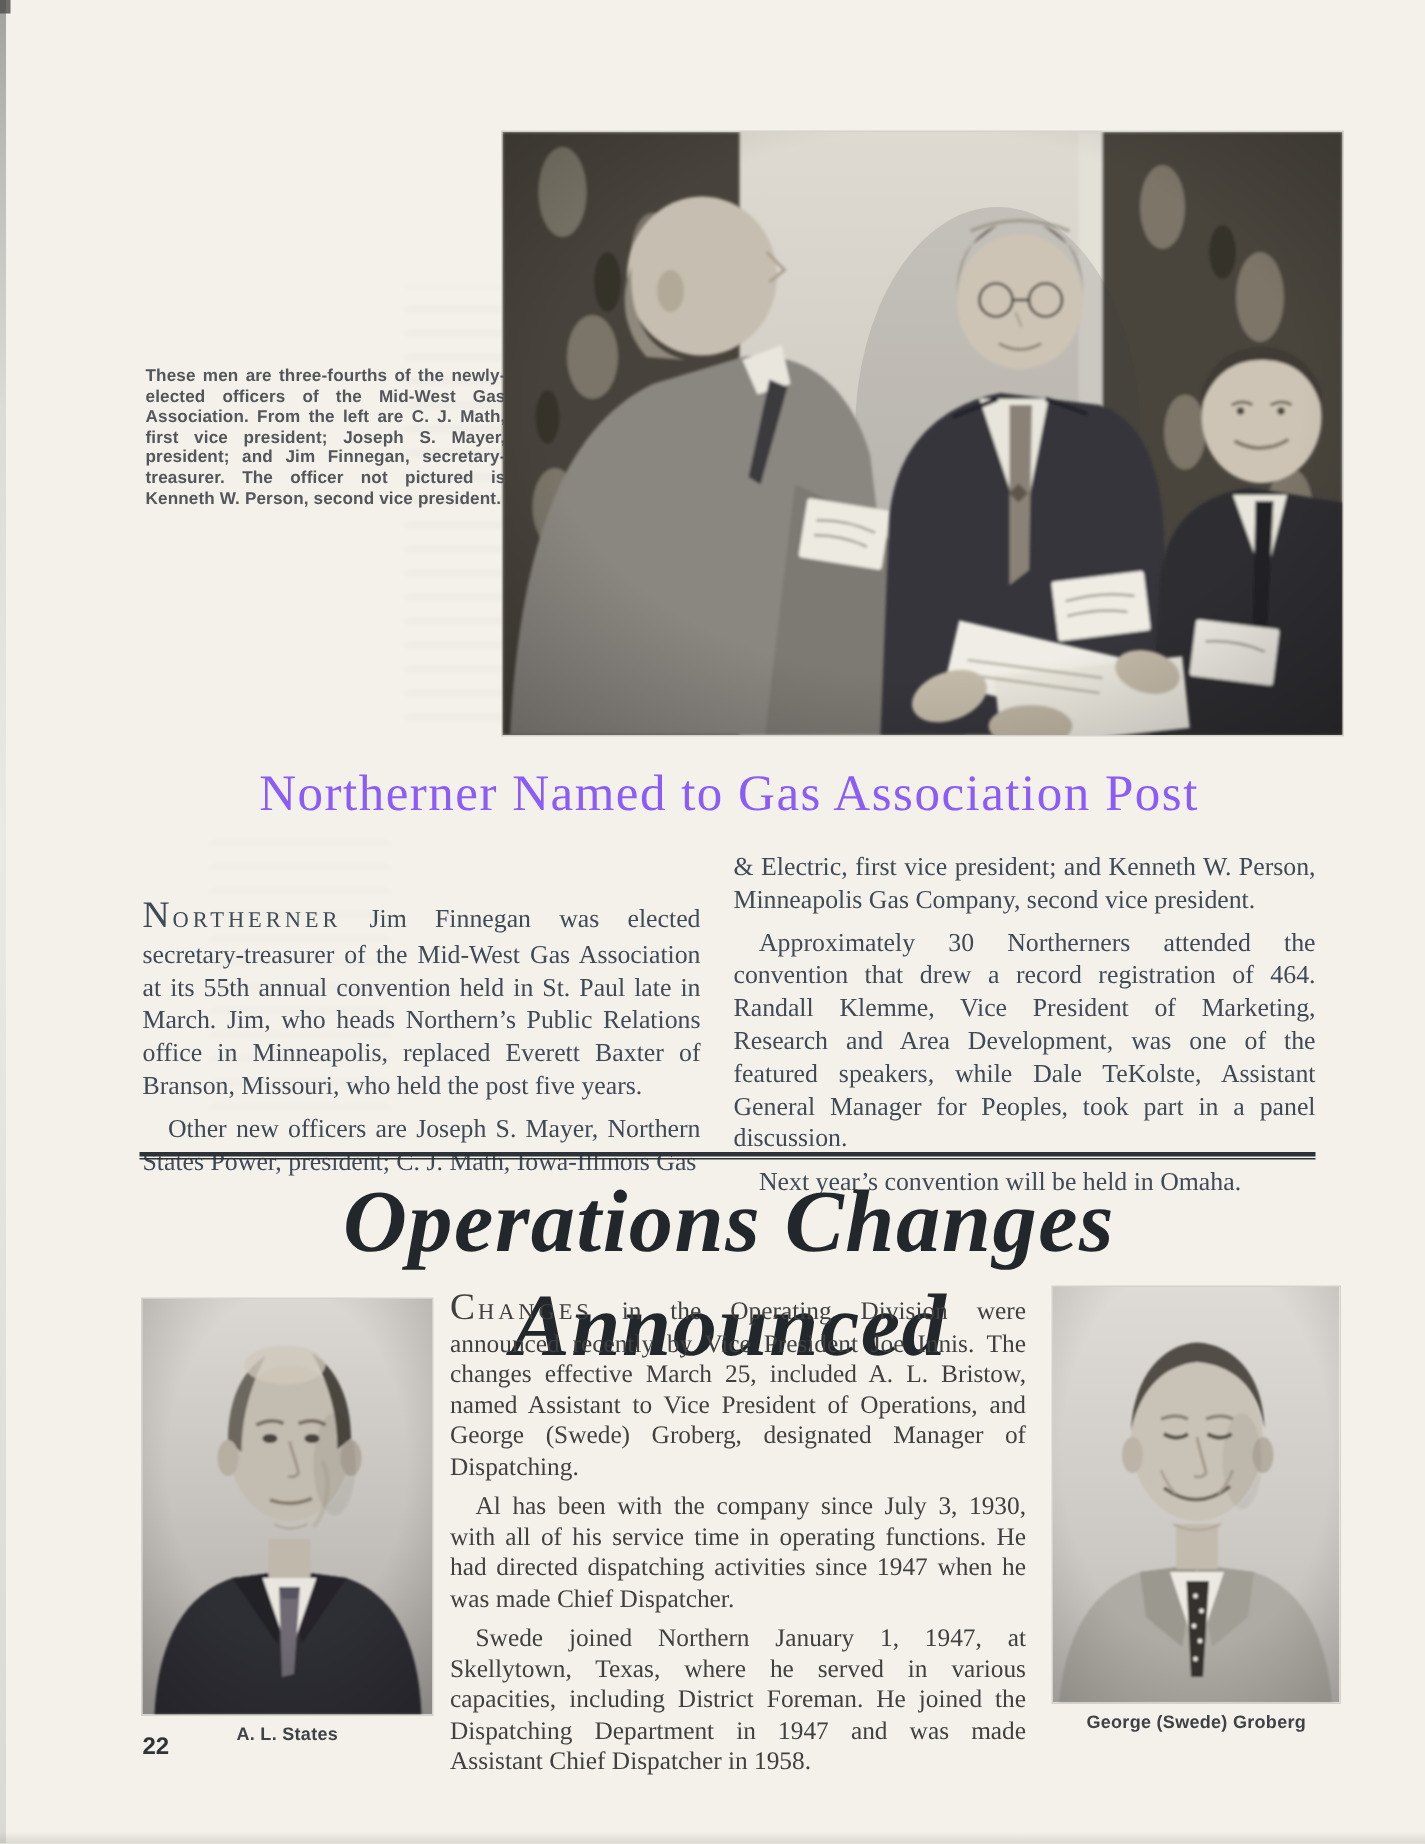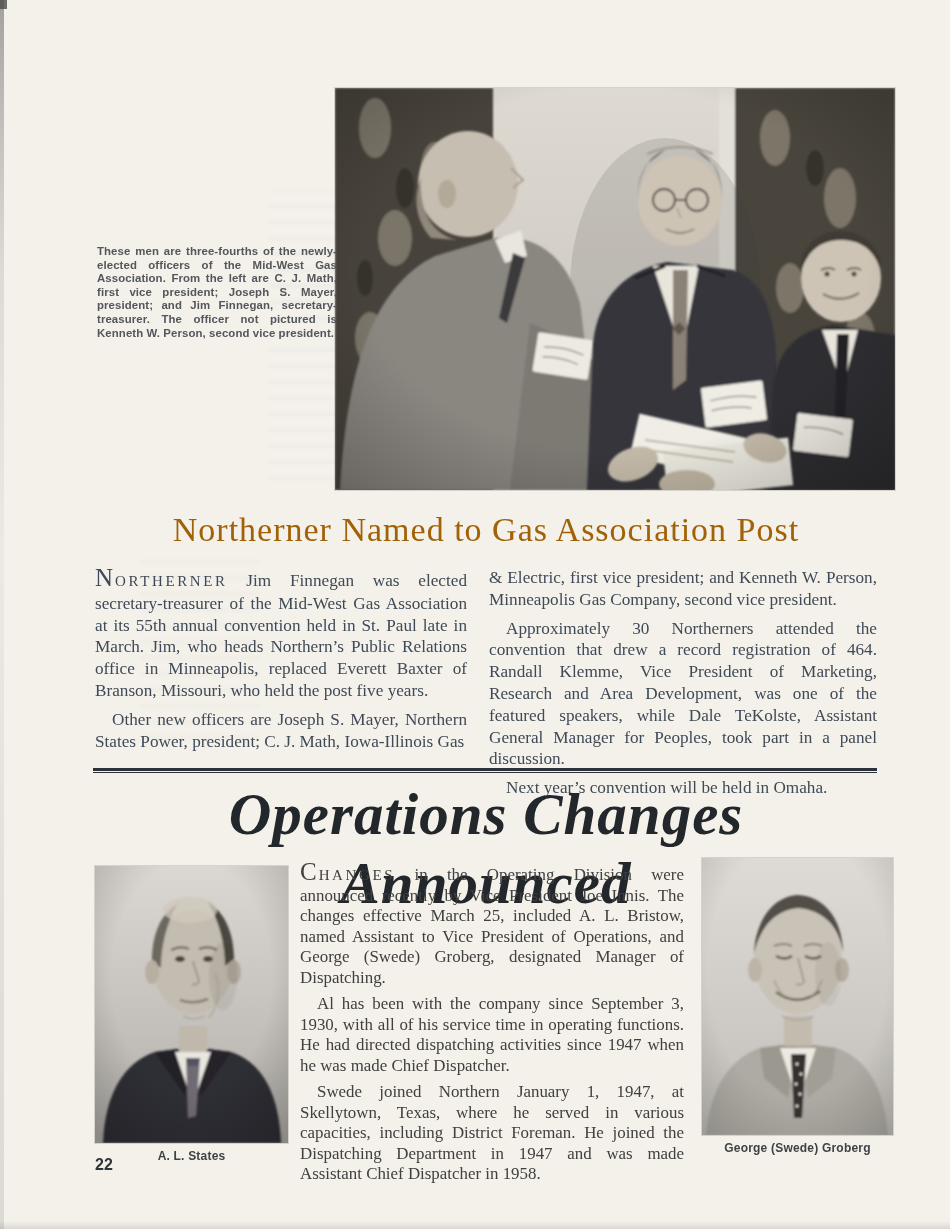--- a/index.html
+++ b/index.html
@@ -25,25 +25,25 @@
     box-shadow:0 0 0 1px rgba(120,120,115,.25);}
   
   .photo-caption{
     position:absolute;left:97px;top:245px;width:240px;
     font-family:"Liberation Sans",sans-serif;font-size:11.4px;font-weight:bold;
     line-height:13.6px;text-align:justify;color:#53565b;letter-spacing:.1px;
   }
   
   .article1-title{
     position:absolute;left:95px;top:511px;width:782px;text-align:center;
-    font-size:34px;color:#a16207;letter-spacing:1px;font-weight:normal;margin:0;
+    font-size:34px;color:#8b5cf6;letter-spacing:1px;font-weight:normal;margin:0;
   }
   .cols{position:absolute;left:95px;top:567px;width:782px;display:flex;gap:22px;
     color:#3f4a57;font-size:17.2px;line-height:21.8px;text-align:justify;}
-  .col1{width:372px;}
+  .col1{width:372px;margin-top:33px;}
   .col2{width:388px;}
   .cols p{margin:0;}
   .cols p.ind{margin-top:7px;text-indent:17px;}
   .lead-initial{font-size:25px;letter-spacing:2px;}
   .lead-caps{font-size:15px;letter-spacing:2.6px;}
   
   .rule{position:absolute;left:93px;top:768px;width:784px;}
   .rule .r1{height:3px;background:#2c3238;}
   .rule .r2{height:1px;background:#2c3238;margin-top:1px;}
   .article2-title{
@@ -244,21 +244,21 @@
         <path d="M120,108 C126,120 124,140 114,152" stroke="#b0a798" stroke-width="3" fill="none" opacity=".5"></path>
         <ellipse cx="128" cy="110" rx="14" ry="34" fill="rgba(70,64,56,.10)"></ellipse>
       </g>
       <rect width="193" height="277" fill="url(#pvig1)"></rect>
     </svg>
   </div>
   <div class="portrait-caption cap-left">A. L. States</div>
 
   <div class="article2-body">
     <p><span class="lead-initial">C</span><span class="lead-caps">HANGES</span><span> in the Operating Division were announced recently by Vice President Joe Innis.  The changes effective March 25, included A. L. Bristow, named Assistant to Vice President of Operations, and George (Swede) Groberg, designated Manager of Dispatching.</span></p>
-    <p class="ind">Al has been with the company since September 3, 1930, with all of his service time in operating functions.  He had directed dispatching activities since 1947 when he was made Chief Dispatcher.</p>
+    <p class="ind">Al has been with the company since July 3, 1930, with all of his service time in operating functions.  He had directed dispatching activities since 1947 when he was made Chief Dispatcher.</p>
     <p class="ind">Swede joined Northern January 1, 1947, at Skellytown, Texas, where he served in various capacities, including District Foreman.  He joined the Dispatching Department in 1947 and was made Assistant Chief Dispatcher in 1958.</p>
   </div>
 
   <div class="portrait portrait-right">
     <svg width="191" height="277" viewBox="0 0 191 277">
       <defs>
         <linearGradient id="pbg2" x1="0" y1="0" x2="0" y2="1">
           <stop offset="0" stop-color="#dedbd6"></stop>
             <stop offset="1" stop-color="#c2bfba"></stop>
         </linearGradient>

